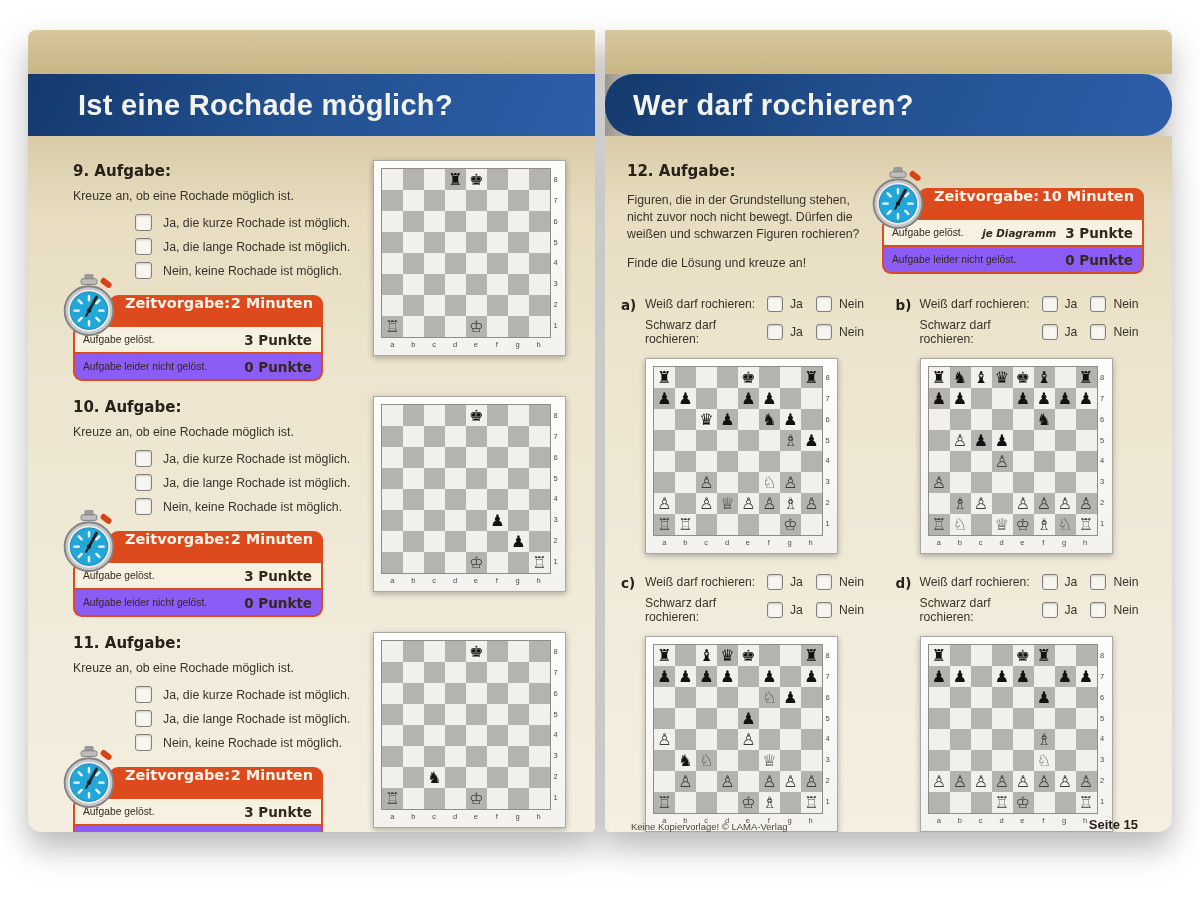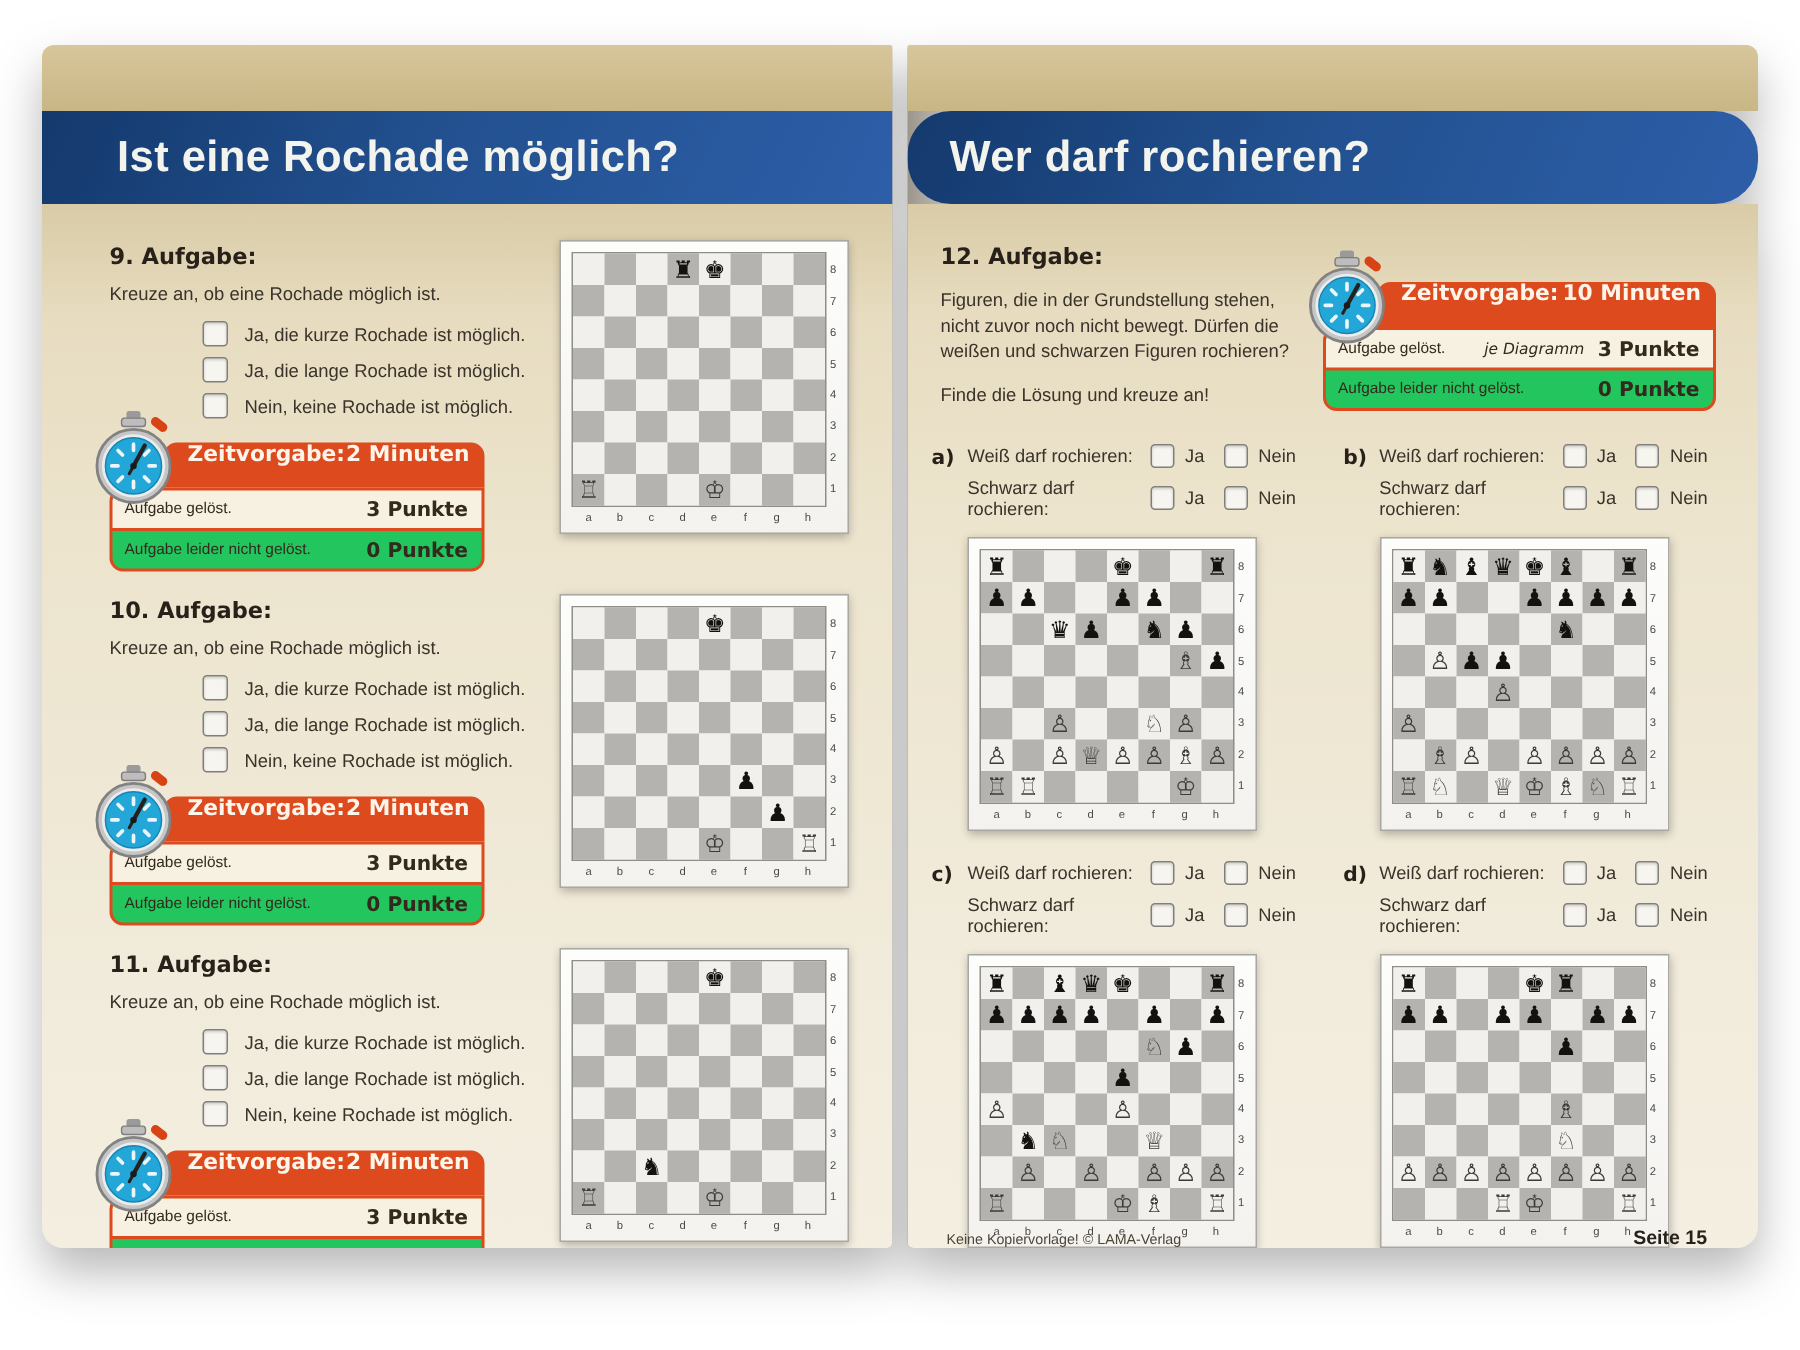--- a/index.html
+++ b/index.html
@@ -43,23 +43,23 @@
   
   .timer { position:relative; margin-top:16px; width:250px; }
   .timer.rtimer { width:262px; margin-top:16px; }
   .sw-icon { position:absolute; left:-14px; top:-22px; width:60px; height:64px; z-index:3; }
   .tb-h { margin-left:36px; height:30px; background:#dc4a1d; border-radius:9px 9px 0 0;
           display:flex; align-items:flex-start; justify-content:space-between; padding:0 10px 0 16px;
           color:#fdf4ea; font-family:"DejaVu Sans", sans-serif; font-weight:bold; font-size:14.5px; }
   .tb-body { background:#dc4a1d; border-radius:9px 0 9px 9px; padding:2px; }
   .tb-r { display:flex; align-items:center; height:25px; padding:0 9px 0 8px; color:#33291d; }
   .tb-r.cream { background:#f7f1e1; border-radius:7px 0 0 0; }
-  .tb-r.salmon { background:#22c55e; border-radius:0 0 7px 7px; margin-top:2px; }
+  .tb-r.salmon { background:#8b5cf6; border-radius:0 0 7px 7px; margin-top:2px; }
   .tb-label { flex:1; font-size:10.3px; }
-  .tb-mid { font-size:10.3px; font-style:italic; font-weight:normal; margin-right:9px;
+  .tb-mid { font-size:10.3px; font-style:italic; font-weight:bold; margin-right:9px;
             font-family:"DejaVu Sans", sans-serif; }
   .tb-points { font-family:"DejaVu Sans", sans-serif; font-size:13.5px; font-weight:bold; }
 
   
   .bframe { background:linear-gradient(180deg,#fdfdfc,#f3f2ef); border:1px solid #aaa8a2;
             box-shadow:0 2px 6px rgba(0,0,0,0.28); padding:7px 2px 2px 7px;
             display:grid; grid-template-columns:168px 13px; grid-template-rows:168px 15px;
             width:193px; height:196px; }
   .bgrid { display:grid; grid-template-columns:repeat(8,21px); grid-template-rows:repeat(8,21px);
            border:1px solid #8f8d88; width:170px; height:170px; }

